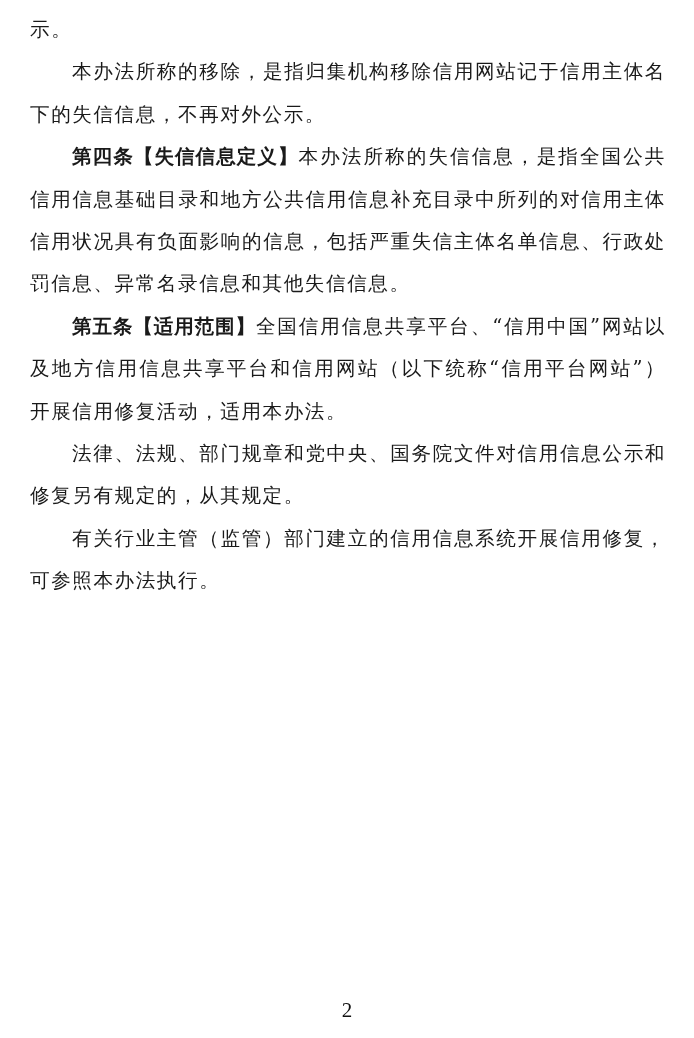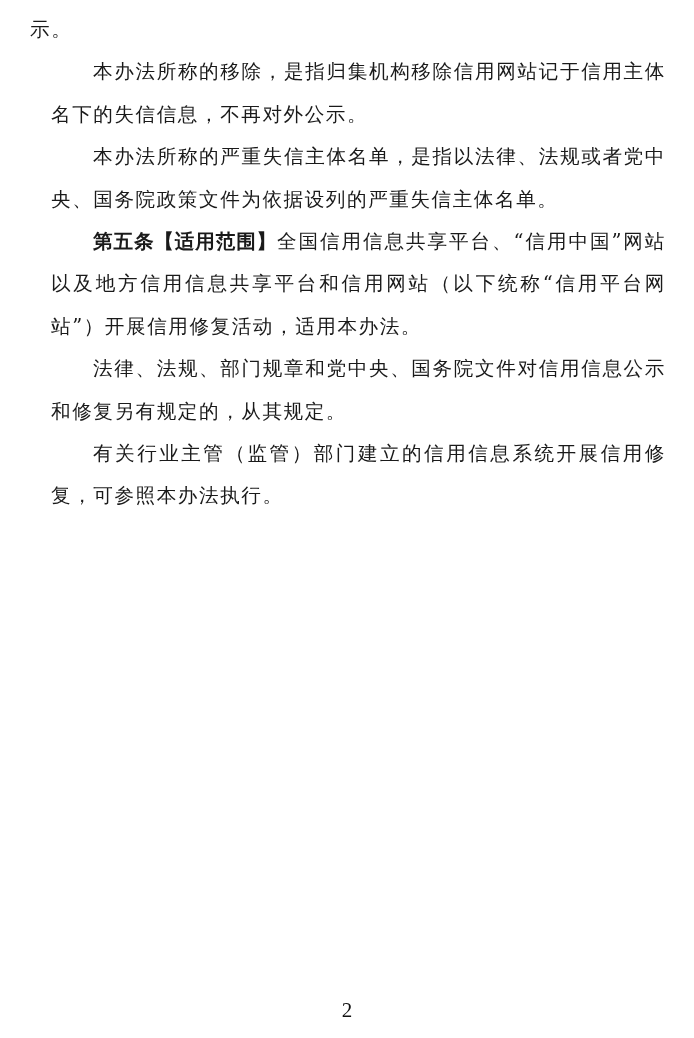--- a/index.html
+++ b/index.html
@@ -23,21 +23,21 @@
     }
     .para {
       margin: 0;
       font-size: 19.6px;
       line-height: 42.4px;
       letter-spacing: 1.55px;
       text-align: justify;
       text-align-last: left;
       word-break: break-all;
     }
-    .indent { text-indent: 42px; margin-left: 21px; }
+    .indent { text-indent: 42px; }
     .bold {
       font-family: "DejaVu Sans", "Liberation Sans", sans-serif;
       font-weight: bold;
       letter-spacing: 0.5px;
     }
     .page-number {
       position: absolute;
       left: 0;
       width: 694px;
       top: 998px;
@@ -51,21 +51,21 @@
 <body>
 
 <div class="page">
   <p class="para">
     <span>示。</span>
   </p>
   <p class="para indent">
     <span>本办法所称的移除，是指归集机构移除信用网站记于信用主体名下的失信信息，不再对外公示。</span>
   </p>
   <p class="para indent">
-    <span>本办法所称的严重失信主体名单，是指以法律、法规或者党中央、国务院政策文件为依据设列的严重失信主体名单。</span>
+    <span class="bold">第四条【失信信息定义】</span><span>本办法所称的失信信息，是指全国公共信用信息基础目录和地方公共信用信息补充目录中所列的对信用主体信用状况具有负面影响的信息，包括严重失信主体名单信息、行政处罚信息、异常名录信息和其他失信信息。</span>
   </p>
   <p class="para indent">
     <span class="bold">第五条【适用范围】</span><span>全国信用信息共享平台、“信用中国”网站以及地方信用信息共享平台和信用网站（以下统称“信用平台网站”）开展信用修复活动，适用本办法。</span>
   </p>
   <p class="para indent">
     <span>法律、法规、部门规章和党中央、国务院文件对信用信息公示和修复另有规定的，从其规定。</span>
   </p>
   <p class="para indent">
     <span>有关行业主管（监管）部门建立的信用信息系统开展信用修复，可参照本办法执行。</span>
   </p>

